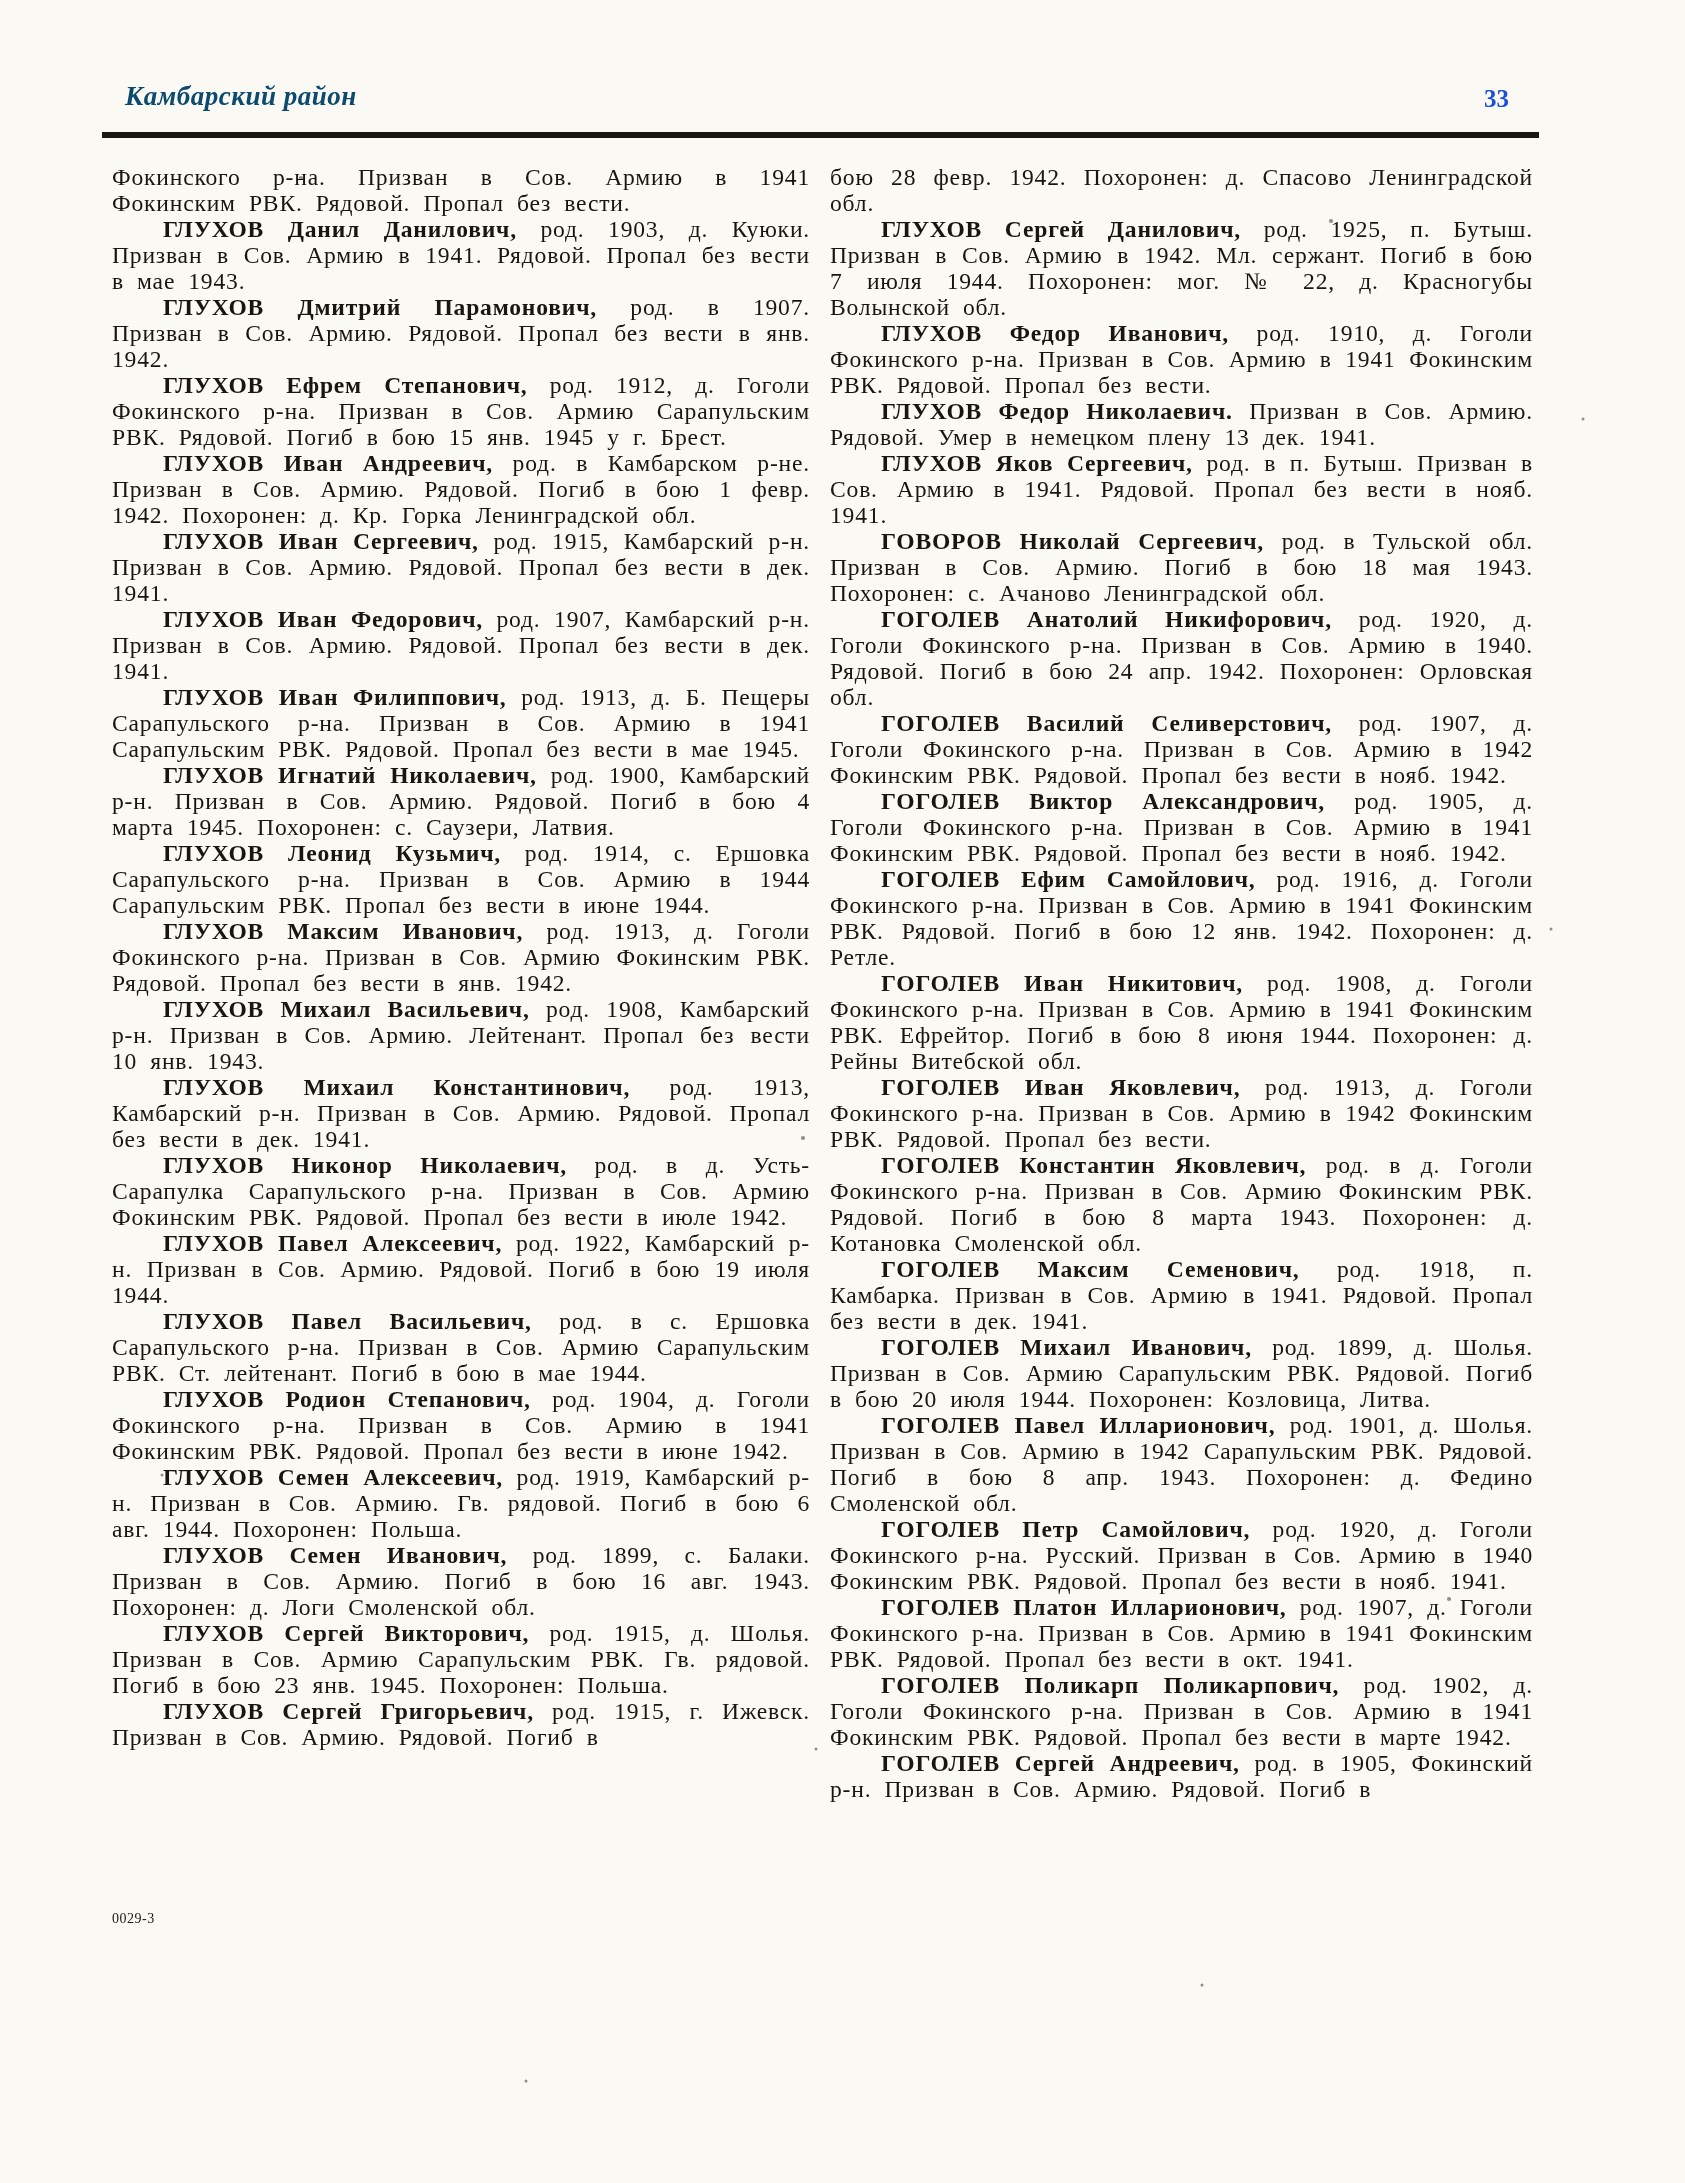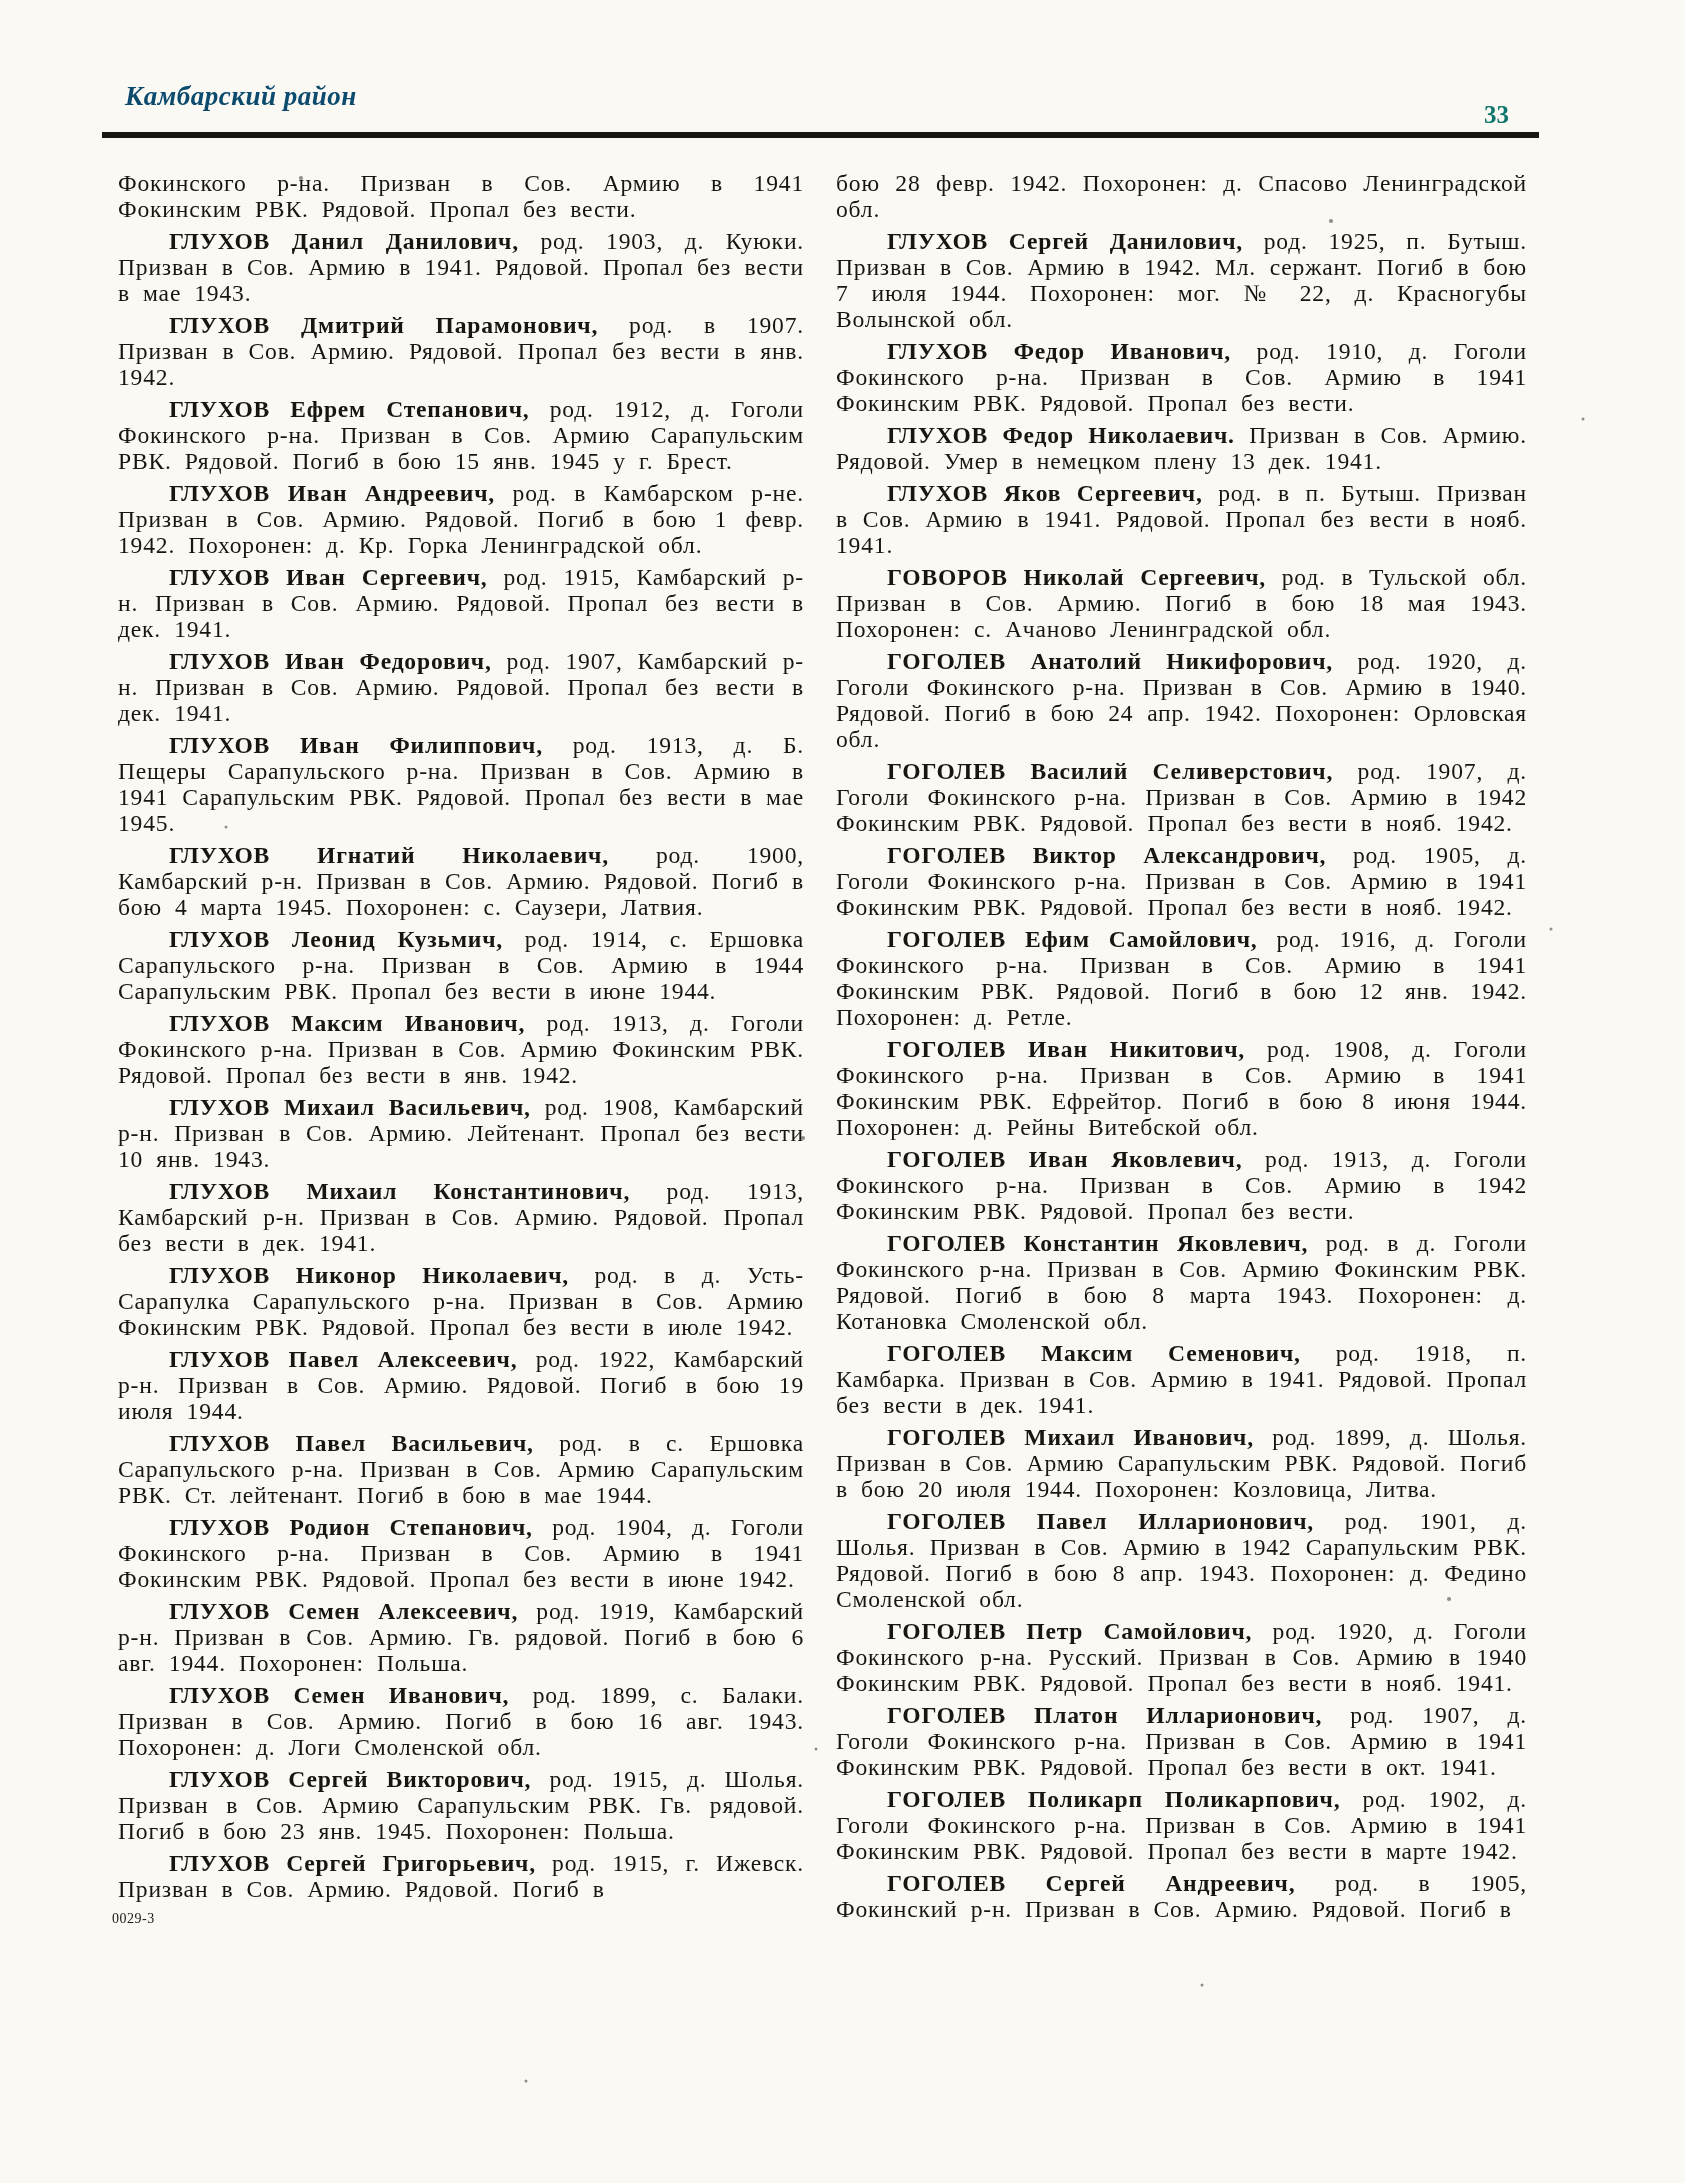--- a/index.html
+++ b/index.html
@@ -29,40 +29,40 @@
     opacity: .5;
   }
   .running-head-title {
     position: absolute; left: 125px; top: 81px;
     font-style: italic; font-weight: bold;
     font-size: 27px; line-height: 30px;
     letter-spacing: 0.5px;
     color: #0c4a6e;
   }
   .page-number {
-    position: absolute; right: 177px; top: 101px;
+    position: absolute; right: 177px; top: 85px;
     font-weight: bold; font-size: 25px; line-height: 28px;
-    color: #0f766e;
+    color: #1d4ed8;
   }
   .head-rule {
     position: absolute; left: 102px; top: 132px;
     width: 1437px; height: 5.9px;
     background: #1b1713;
   }
   .col {
     position: absolute; top: 164px;
     font-size: 23.6px; line-height: 26px;
     text-align: justify;
     letter-spacing: 0.8px;
     word-spacing: 6.4px;
     color: #191510;
   }
   .col-left  { left: 112px;  width: 698px; }
   .col-right { left: 830px; width: 703px; }
-  .entry { margin: 6px; text-indent: 51px; }
+  .entry { margin: 0; text-indent: 51px; }
   .entry.cont { text-indent: 0; }
   .entry-name { font-weight: bold; }
   .printers-mark {
     position: absolute; left: 112px; top: 1910px;
     font-size: 14px; line-height: 18px;
     letter-spacing: 0.5px;
     color: #1c1813;
   }
 </style>
 </head>

